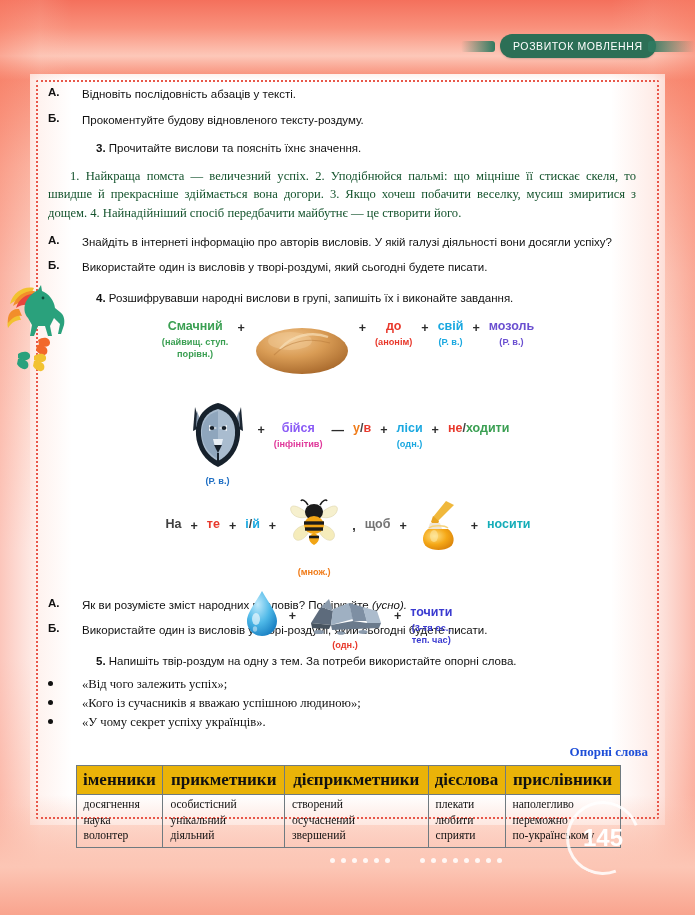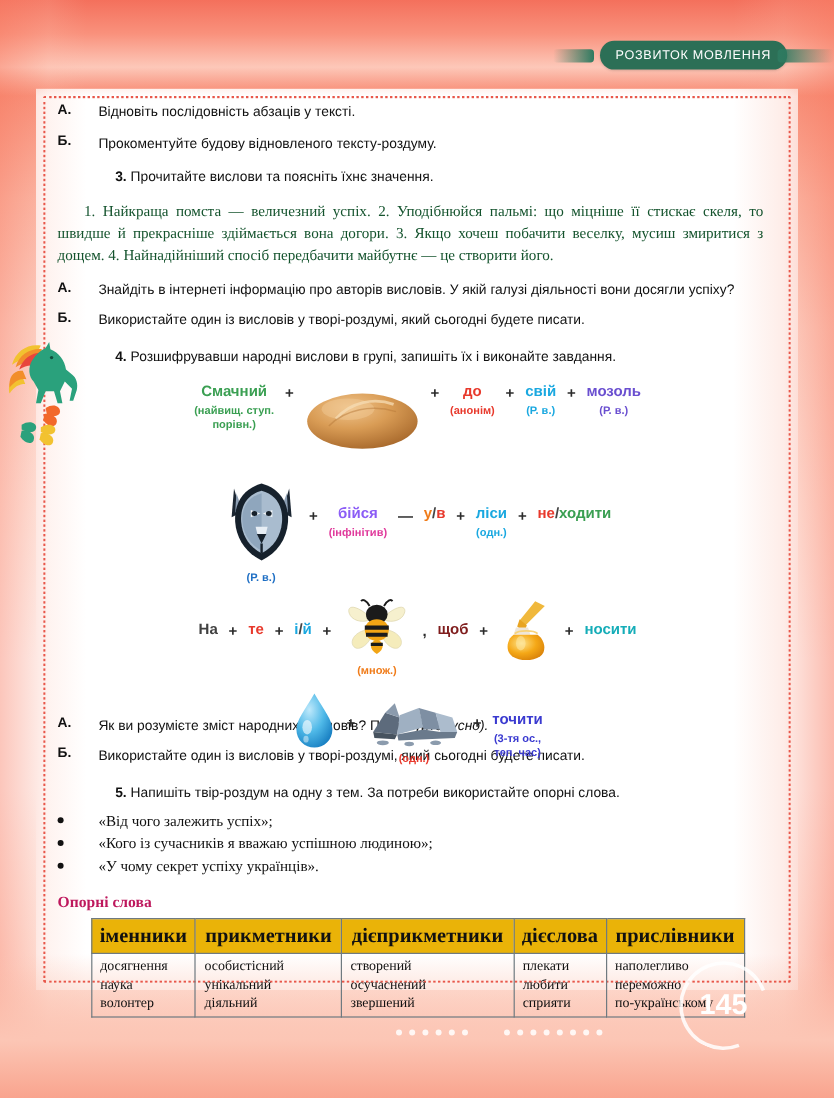--- a/index.html
+++ b/index.html
@@ -149,22 +149,22 @@
     width:12px;flex:0 0 12px;display:inline-block;
   }
   .bullets li .dot::before{
     content:"";display:inline-block;width:5px;height:5px;border-radius:50%;
     background:#111;vertical-align:middle;margin-bottom:2px;
   }
   .bullets li .btxt{padding-left:22px;}
 
   
   .table-title{
-    text-align:left;font-family:"Liberation Serif",serif;
-    font-size:13px;font-weight:bold;color:#be185d;margin:13px 0 5px 0;
+    text-align:right;font-family:"Liberation Serif",serif;
+    font-size:13px;font-weight:bold;color:#1d4ed8;margin:13px 0 5px 0;
   }
   table.opora{
     border-collapse:collapse;width:545px;margin:0 auto;
     font-family:"Liberation Serif",serif;
   }
   table.opora th{
     background:#eab308;border:1px solid #6f7a80;
     font-size:17px;font-weight:bold;color:#111;
     padding:4px 4px;text-align:center;
   }
@@ -384,25 +384,25 @@
           <path d="M38 26 C48 28 52 36 48 40 C44 44 36 38 34 32 Z" fill="#f4e9b0" opacity=".85" stroke="#d8cfa0" stroke-width=".6"></path>
           <ellipse cx="29" cy="13" rx="9" ry="8" fill="#1b1b1b"></ellipse>
           <ellipse cx="29" cy="26" rx="10" ry="9" fill="#f2a515"></ellipse>
           <path d="M19 24 L39 24" stroke="#1b1b1b" stroke-width="3.4"></path>
           <path d="M20 30 L38 30" stroke="#1b1b1b" stroke-width="3.4"></path>
           <path d="M29 34 C35 36 36 42 29 46 C22 42 23 36 29 34 Z" fill="#f2a515"></path>
           <path d="M24 38 L34 38" stroke="#1b1b1b" stroke-width="2.6"></path>
           <path d="M23 6 C20 1 17 0 16 2" stroke="#1b1b1b" stroke-width="1.6" fill="none"></path>
           <path d="M35 6 C38 1 41 0 42 2" stroke="#1b1b1b" stroke-width="1.6" fill="none"></path>
         </svg>
-        <div class="sub" style="color:#f07c1a;margin-top:5px">(множ.)</div>
+        <div class="sub" style="color:#f07c1a;margin-top:18px">(множ.)</div>
       </div>
       <div class="op" style="padding-top:20px">,</div>
       <div class="slot" style="padding-top:18px">
-        <div class="word" style="color:#7f1d1d">щоб</div>
+        <div class="word" style="color:#737373">щоб</div>
       </div>
       <div class="op" style="padding-top:20px">+</div>
       <div class="slot">
         <svg class="pic" width="46" height="52" viewBox="0 0 46 52">
           <defs>
             <radialGradient id="hj" cx="38%" cy="34%" r="72%">
               <stop offset="0%" stop-color="#fde28a"></stop>
               <stop offset="55%" stop-color="#f5a817"></stop>
               <stop offset="100%" stop-color="#d9820a"></stop>
             </radialGradient>

